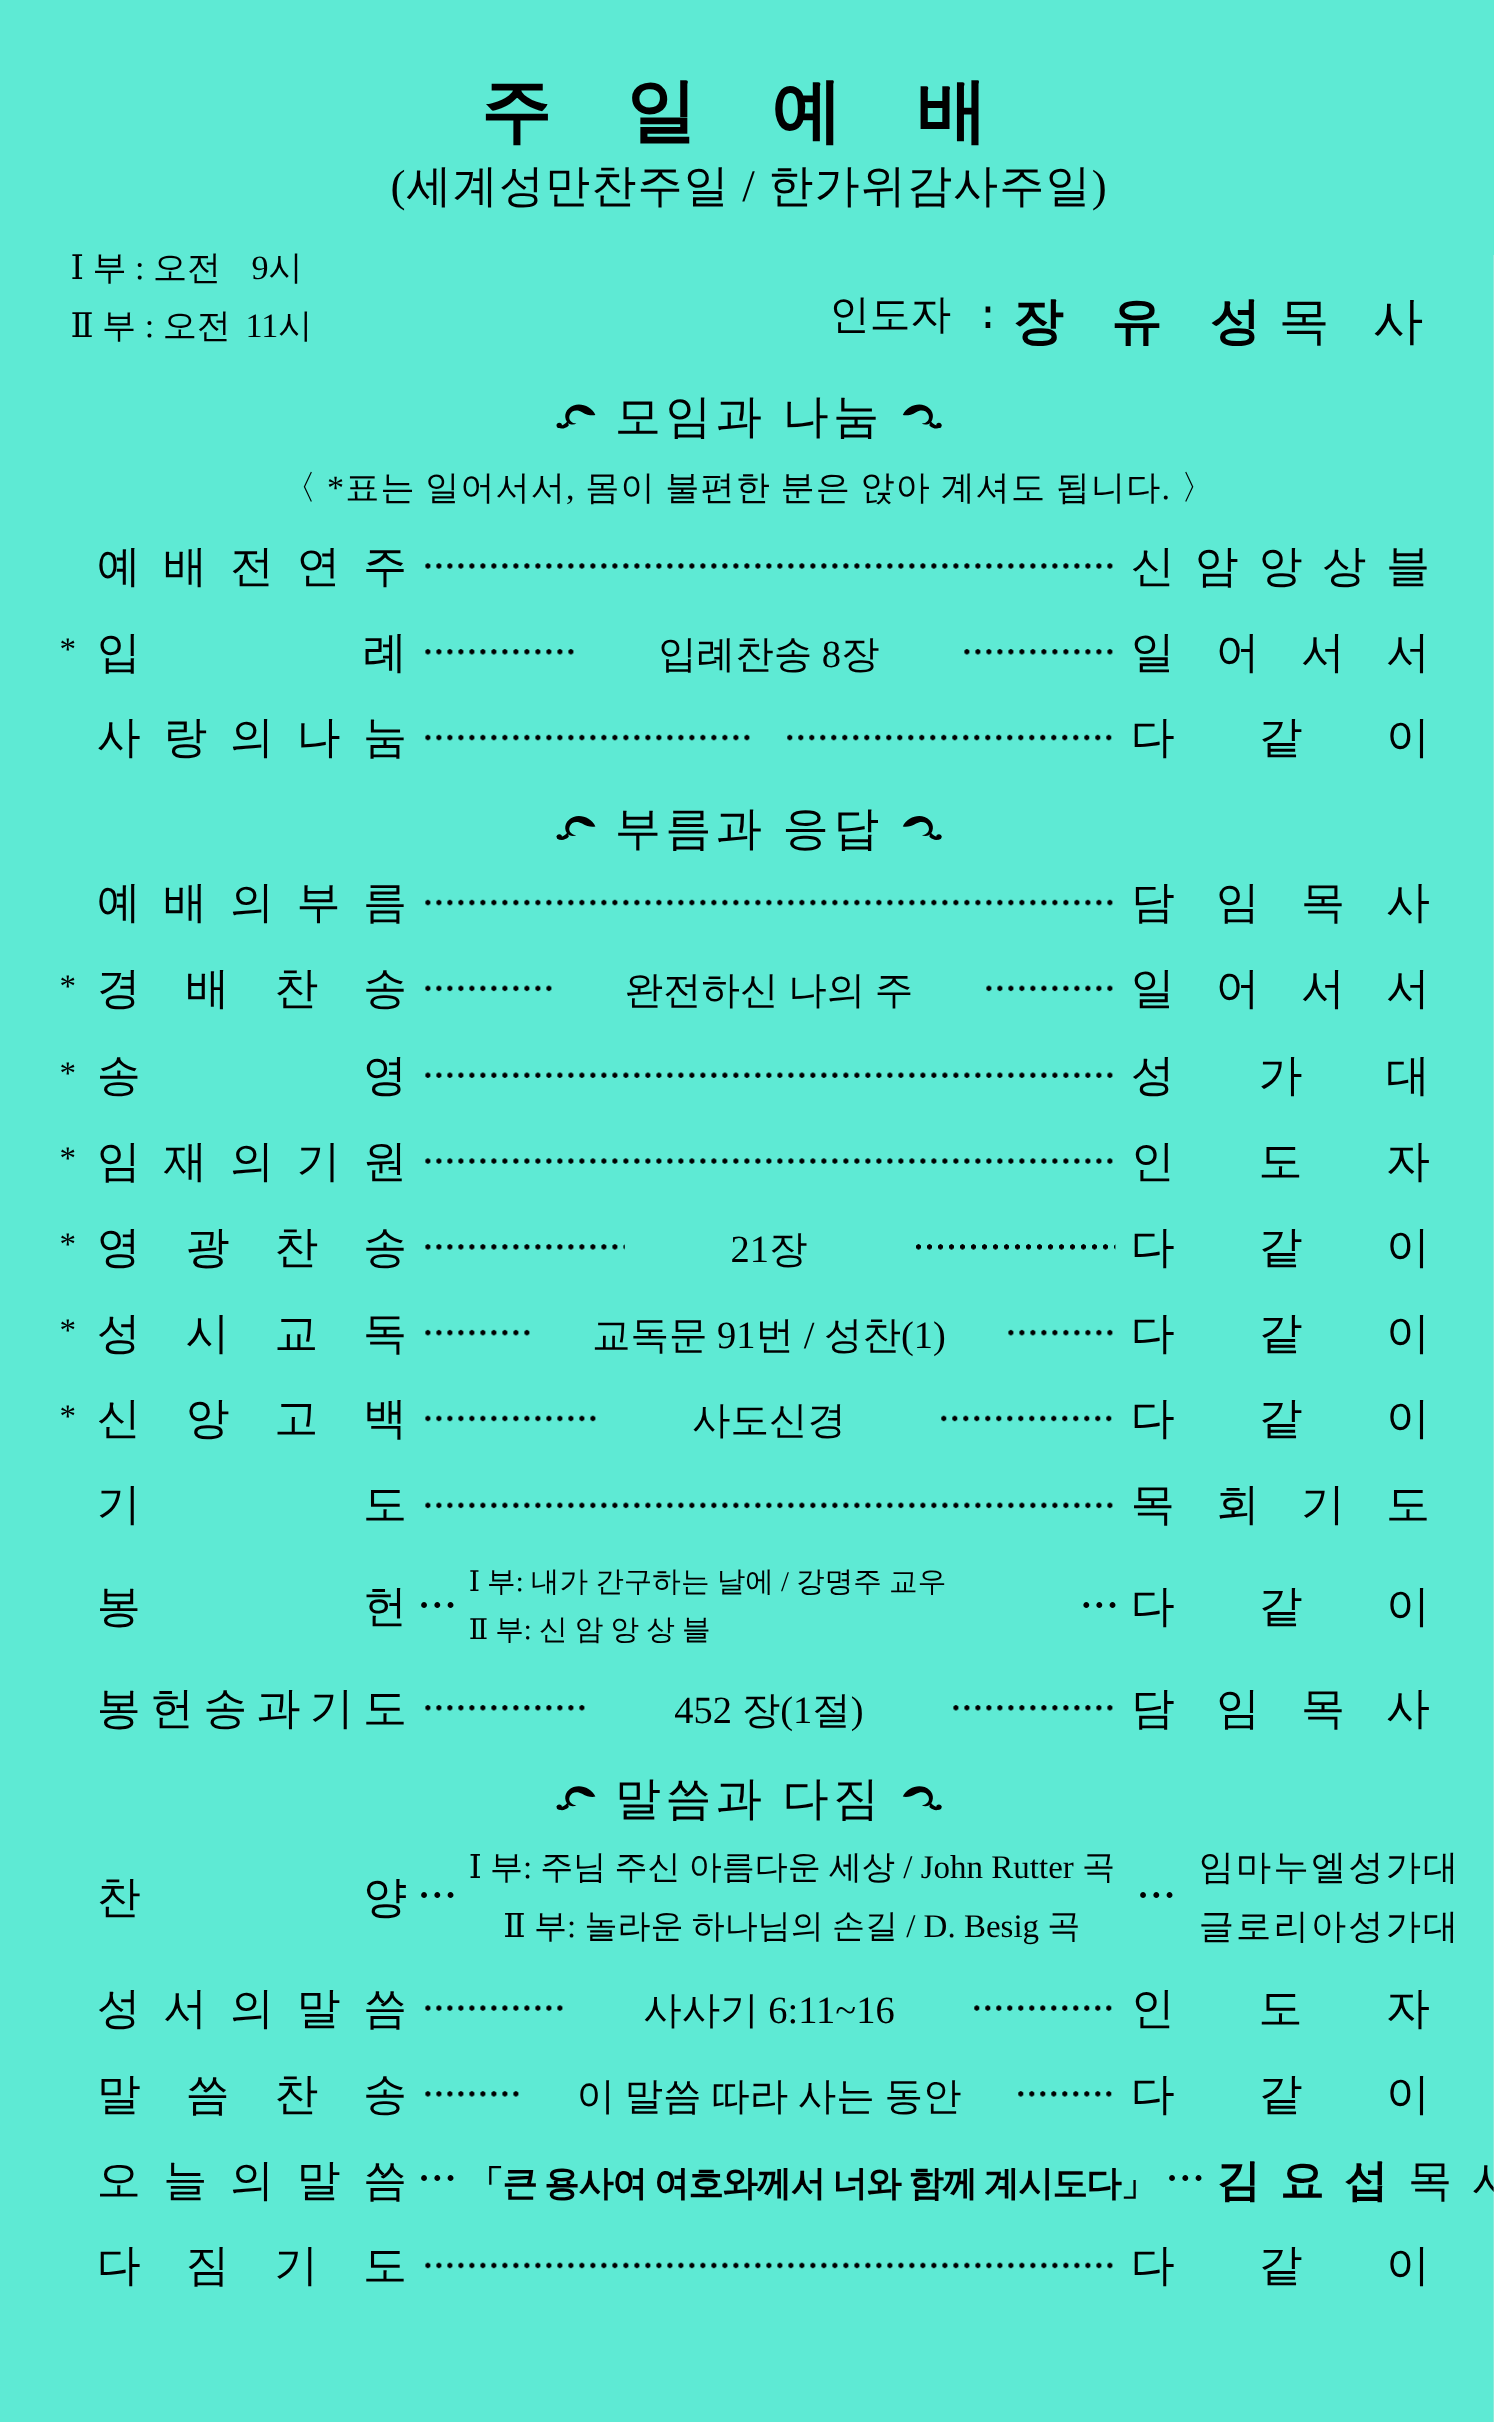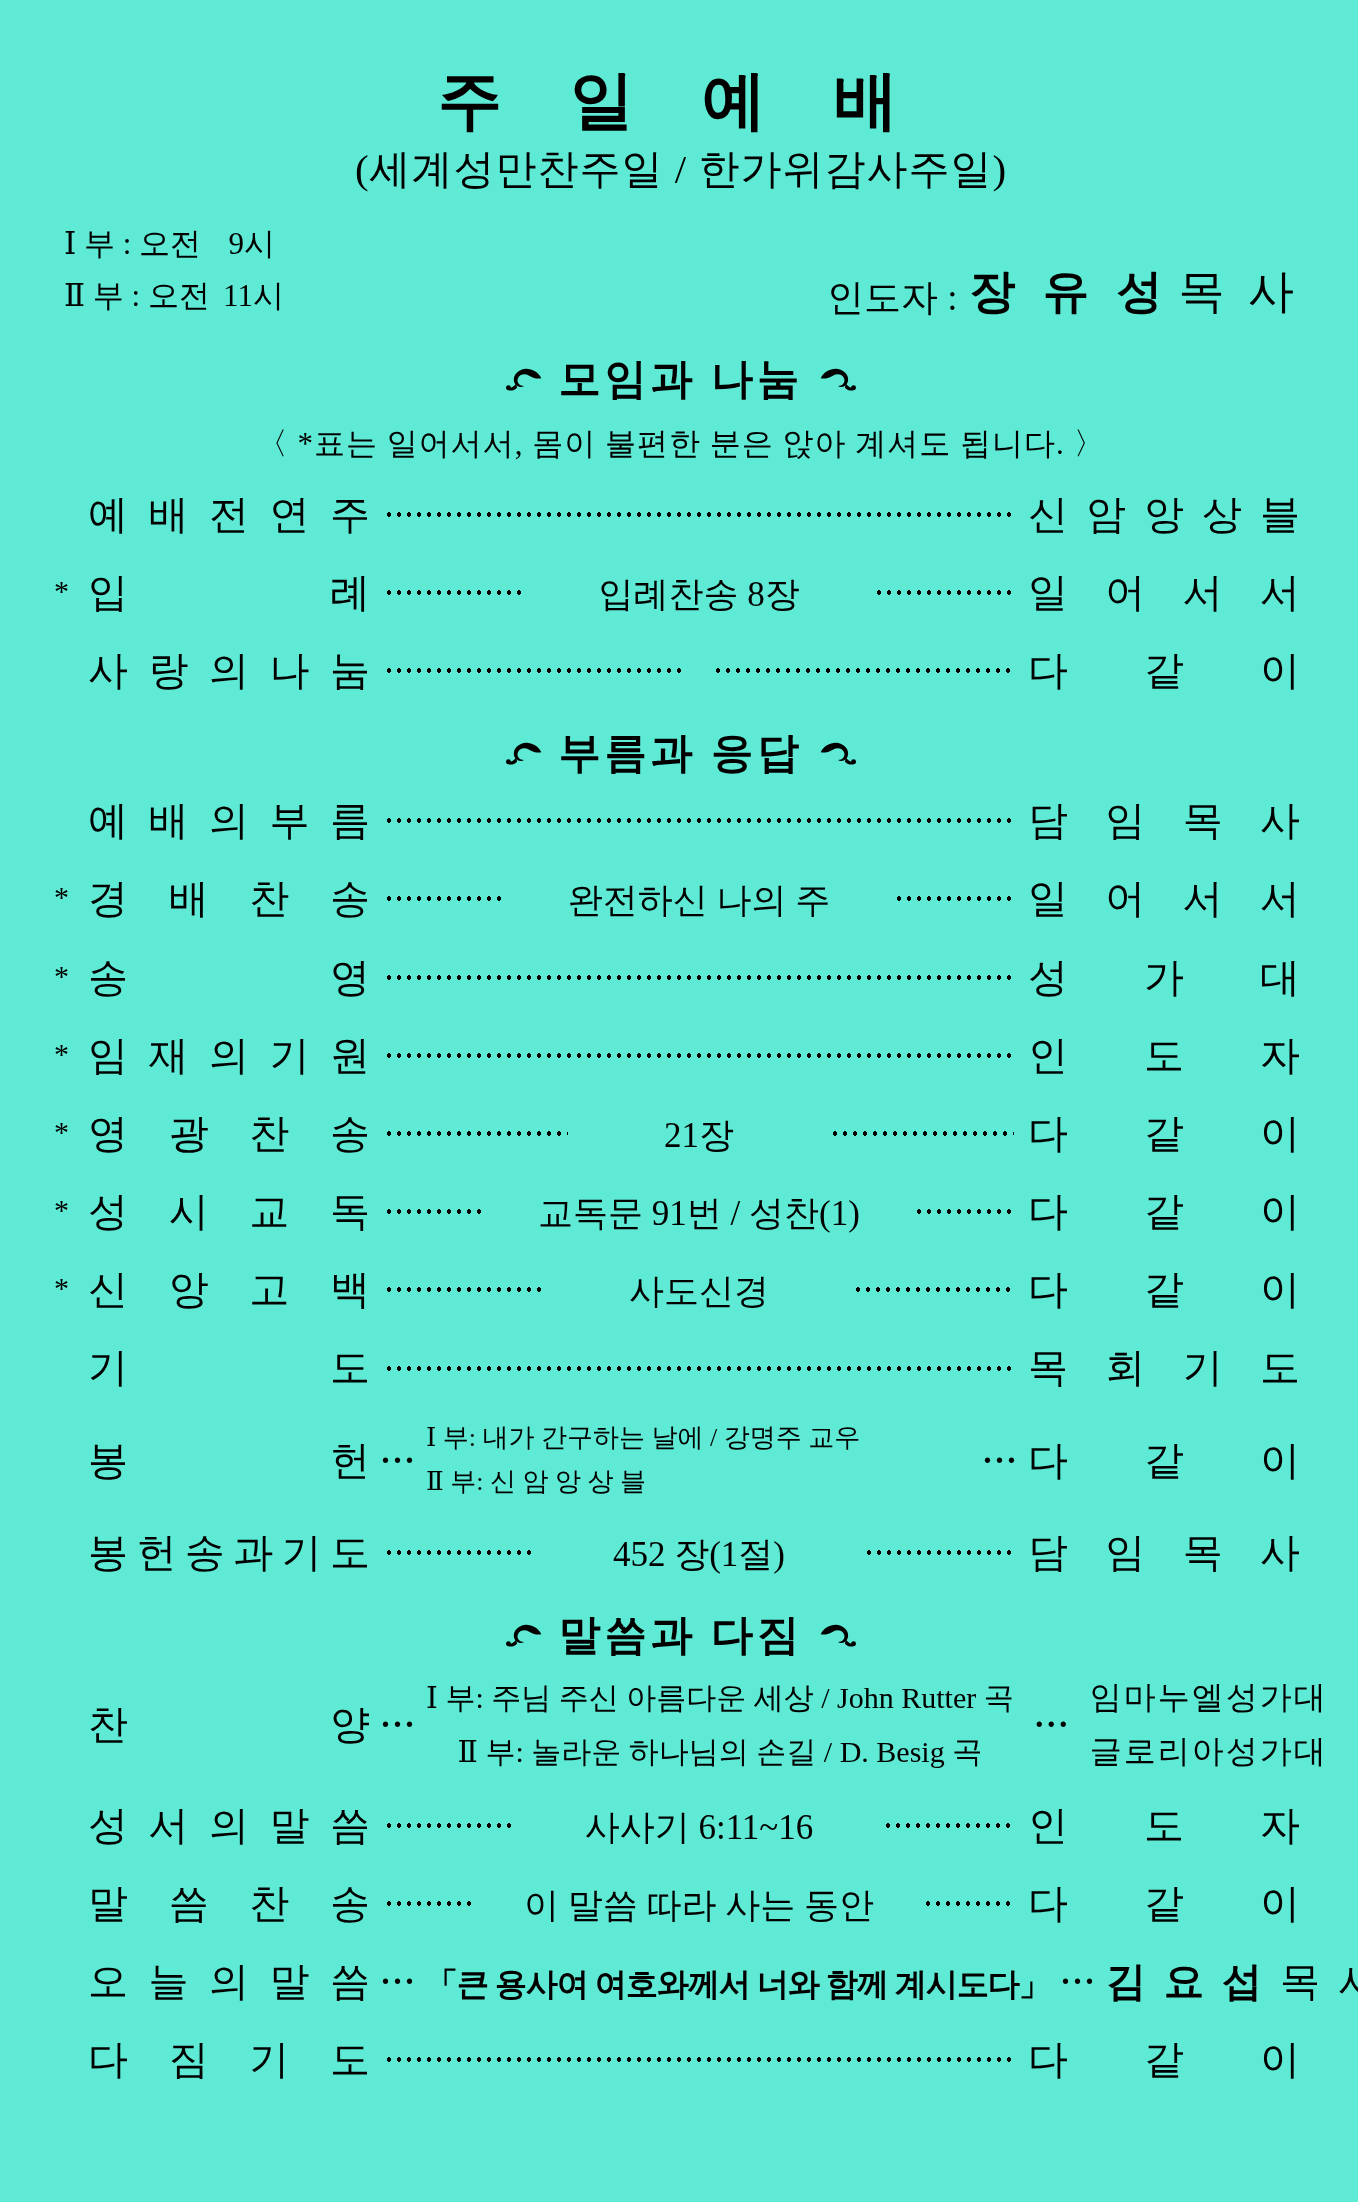--- a/index.html
+++ b/index.html
@@ -14,28 +14,28 @@
     text-align:center;font-size:64px;font-weight:bold;
     letter-spacing:26px;margin:18px 26px 4px 0;line-height:1.15;white-space:nowrap;
   }
   .subtitle{
     text-align:center;font-size:41px;margin:0 26px 16px 0;letter-spacing:1px;white-space:nowrap;
   }
   .info-row{display:flex;justify-content:space-between;align-items:flex-end;margin:0 0 4px 0;}
   .times{margin-left:-24px;}
   .time-line{display:flex;font-size:31px;margin:10px 0;align-items:baseline;}
   .time-value{width:74px;text-align:right;}
-  .leader-line{display:flex;align-items:flex-end;white-space:nowrap;margin-bottom:4px;}
+  .leader-line{display:flex;align-items:flex-start;white-space:nowrap;margin-bottom:4px;font-family:Liberation Mono, monospace;}
   .leader-prefix{font-size:37px;}
   .leader-name{font-size:46px;font-weight:bold;letter-spacing:8px;margin-left:12px;}
   .leader-title{font-size:46px;letter-spacing:6px;margin-left:8px;}
   
   .section-header{
     display:flex;justify-content:center;align-items:center;gap:16px;
-    font-size:42px;font-weight:bold;margin:24px 26px 16px 0;letter-spacing:4px;
+    font-size:42px;font-weight:normal;margin:24px 26px 16px 0;letter-spacing:4px;
   }
   .fleuron{display:inline-block;}
   .fleuron.right svg{transform:scaleX(-1);}
   .note{text-align:center;font-size:31px;margin:0 26px 26px 0;letter-spacing:1px;}
   
   .row{display:flex;align-items:center;margin:0 0 31px 0;font-size:40px;line-height:1.18;}
   .label-box{
     flex:0 0 282px;width:282px;display:flex;justify-content:space-between;
     position:relative;white-space:nowrap;
   }

